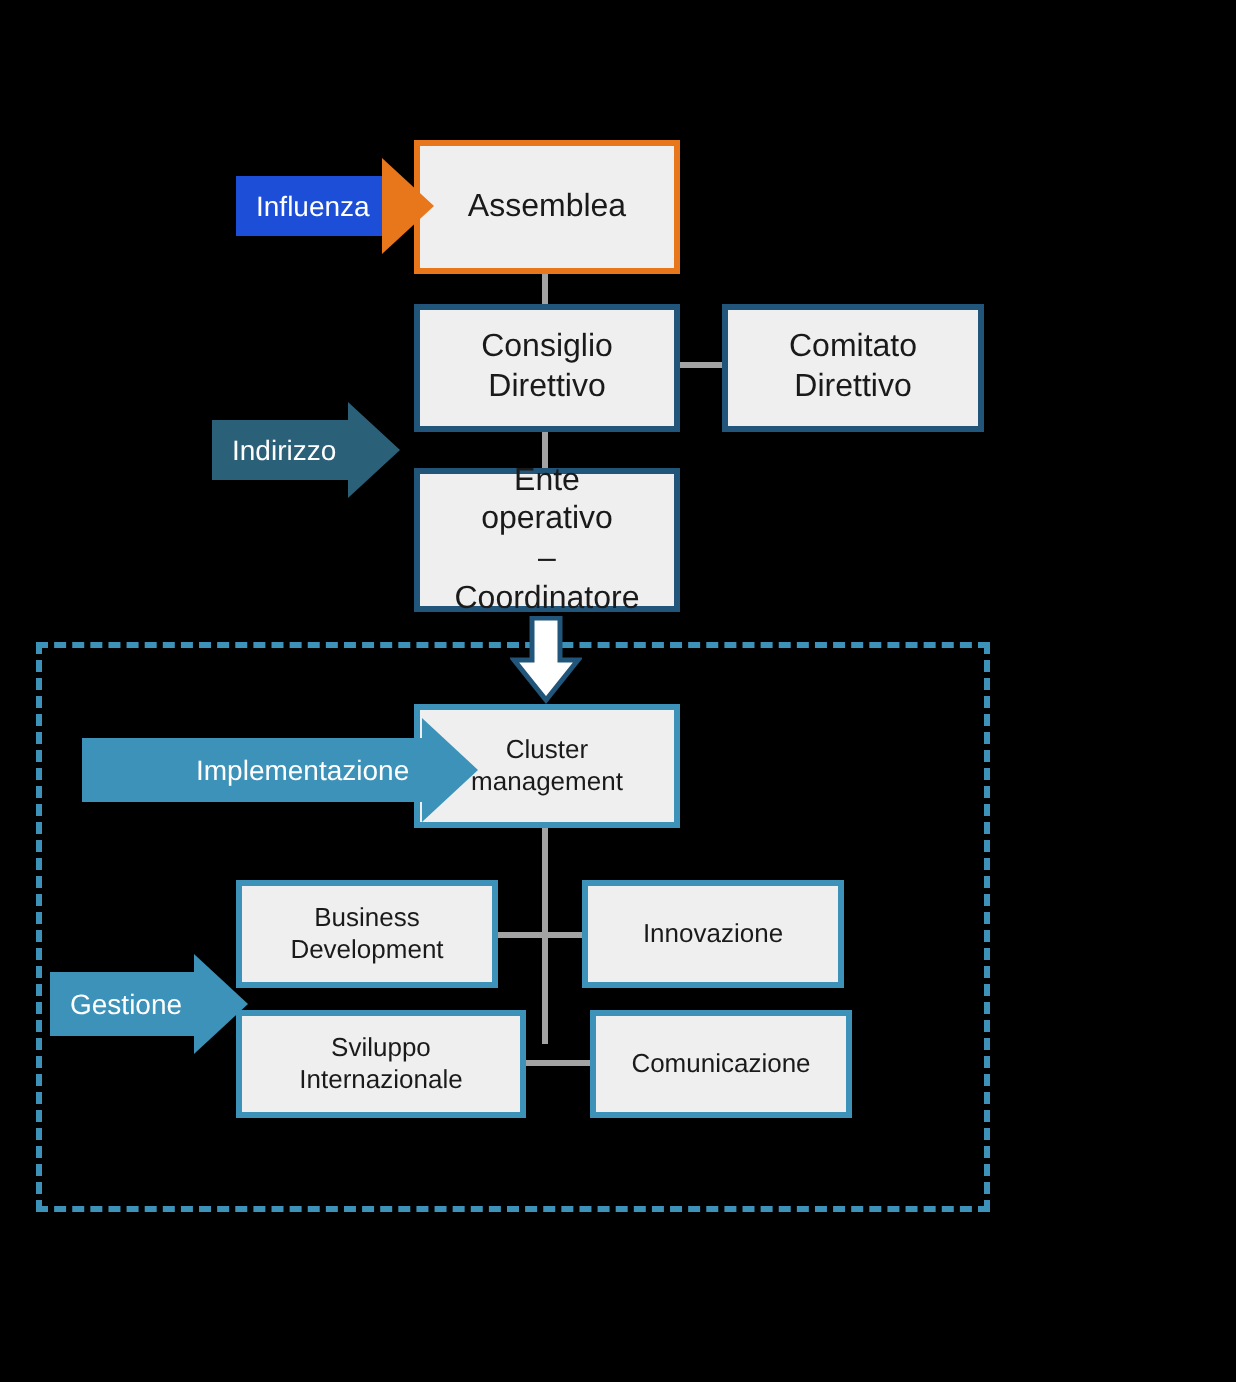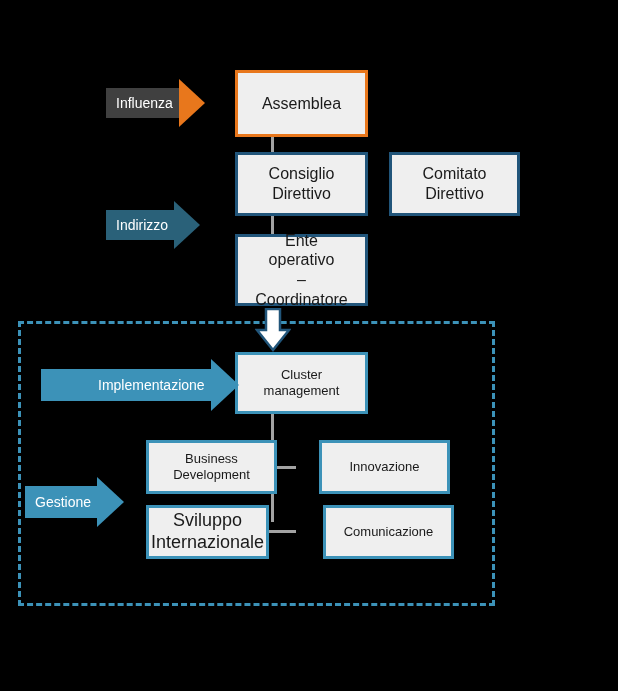--- a/index.html
+++ b/index.html
@@ -21,21 +21,20 @@
     position: absolute;
     box-sizing: border-box;
     background: #EFEFEF;
     color: #1a1a1a;
     display: flex;
     align-items: center;
     justify-content: center;
     text-align: center;
     line-height: 1.22;
     z-index: 5;
-    margin-left: 28px;
   }
   .node .label { display: block; padding: 0 4px; }
 
   .node.orange  { border: 3px solid #E8771C; }
   .node.dblue   { border: 3px solid #21557A; }
   .node.lblue   { border: 3px solid #3C92B8; }
 
   
   .conn {
     position: absolute;
@@ -142,33 +141,33 @@
     <div>
       <span class="label">Business</span>
       <span class="label">Development</span>
     </div>
   </div>
 
   <div class="node lblue" style="left:291px; top:440px; width:131px; height:54px; font-size:13px;">
     <span class="label">Innovazione</span>
   </div>
 
-  <div class="node lblue" style="left:118px; top:505px; width:123px; height:54px; font-size:18px;">
+  <div class="node lblue" style="left:118px; top:505px; width:145px; height:54px; font-size:13px;">
     <div>
       <span class="label">Sviluppo</span>
       <span class="label">Internazionale</span>
     </div>
   </div>
 
   <div class="node lblue" style="left:295px; top:505px; width:131px; height:54px; font-size:13px;">
     <span class="label">Comunicazione</span>
   </div>
 
   <div class="arrow" style="left:106px; top:79px; height:48px;">
-    <div class="shaft" style="background:#404040; height:30px;">
+    <div class="shaft" style="background:#1d4ed8; height:30px;margin-left:12px;">
       <span class="atext" style="font-size:14px;">Influenza</span>
     </div>
     <div class="head" style="border-width:24px 0 24px 26px; border-left-color:#E8771C;"></div>
   </div>
 
   <div class="arrow" style="left:106px; top:201px; height:48px;">
     <div class="shaft" style="background:#2A6179; height:30px;">
       <span class="atext" style="font-size:14px;">Indirizzo</span>
     </div>
     <div class="head" style="border-width:24px 0 24px 26px; border-left-color:#2A6179;"></div>

